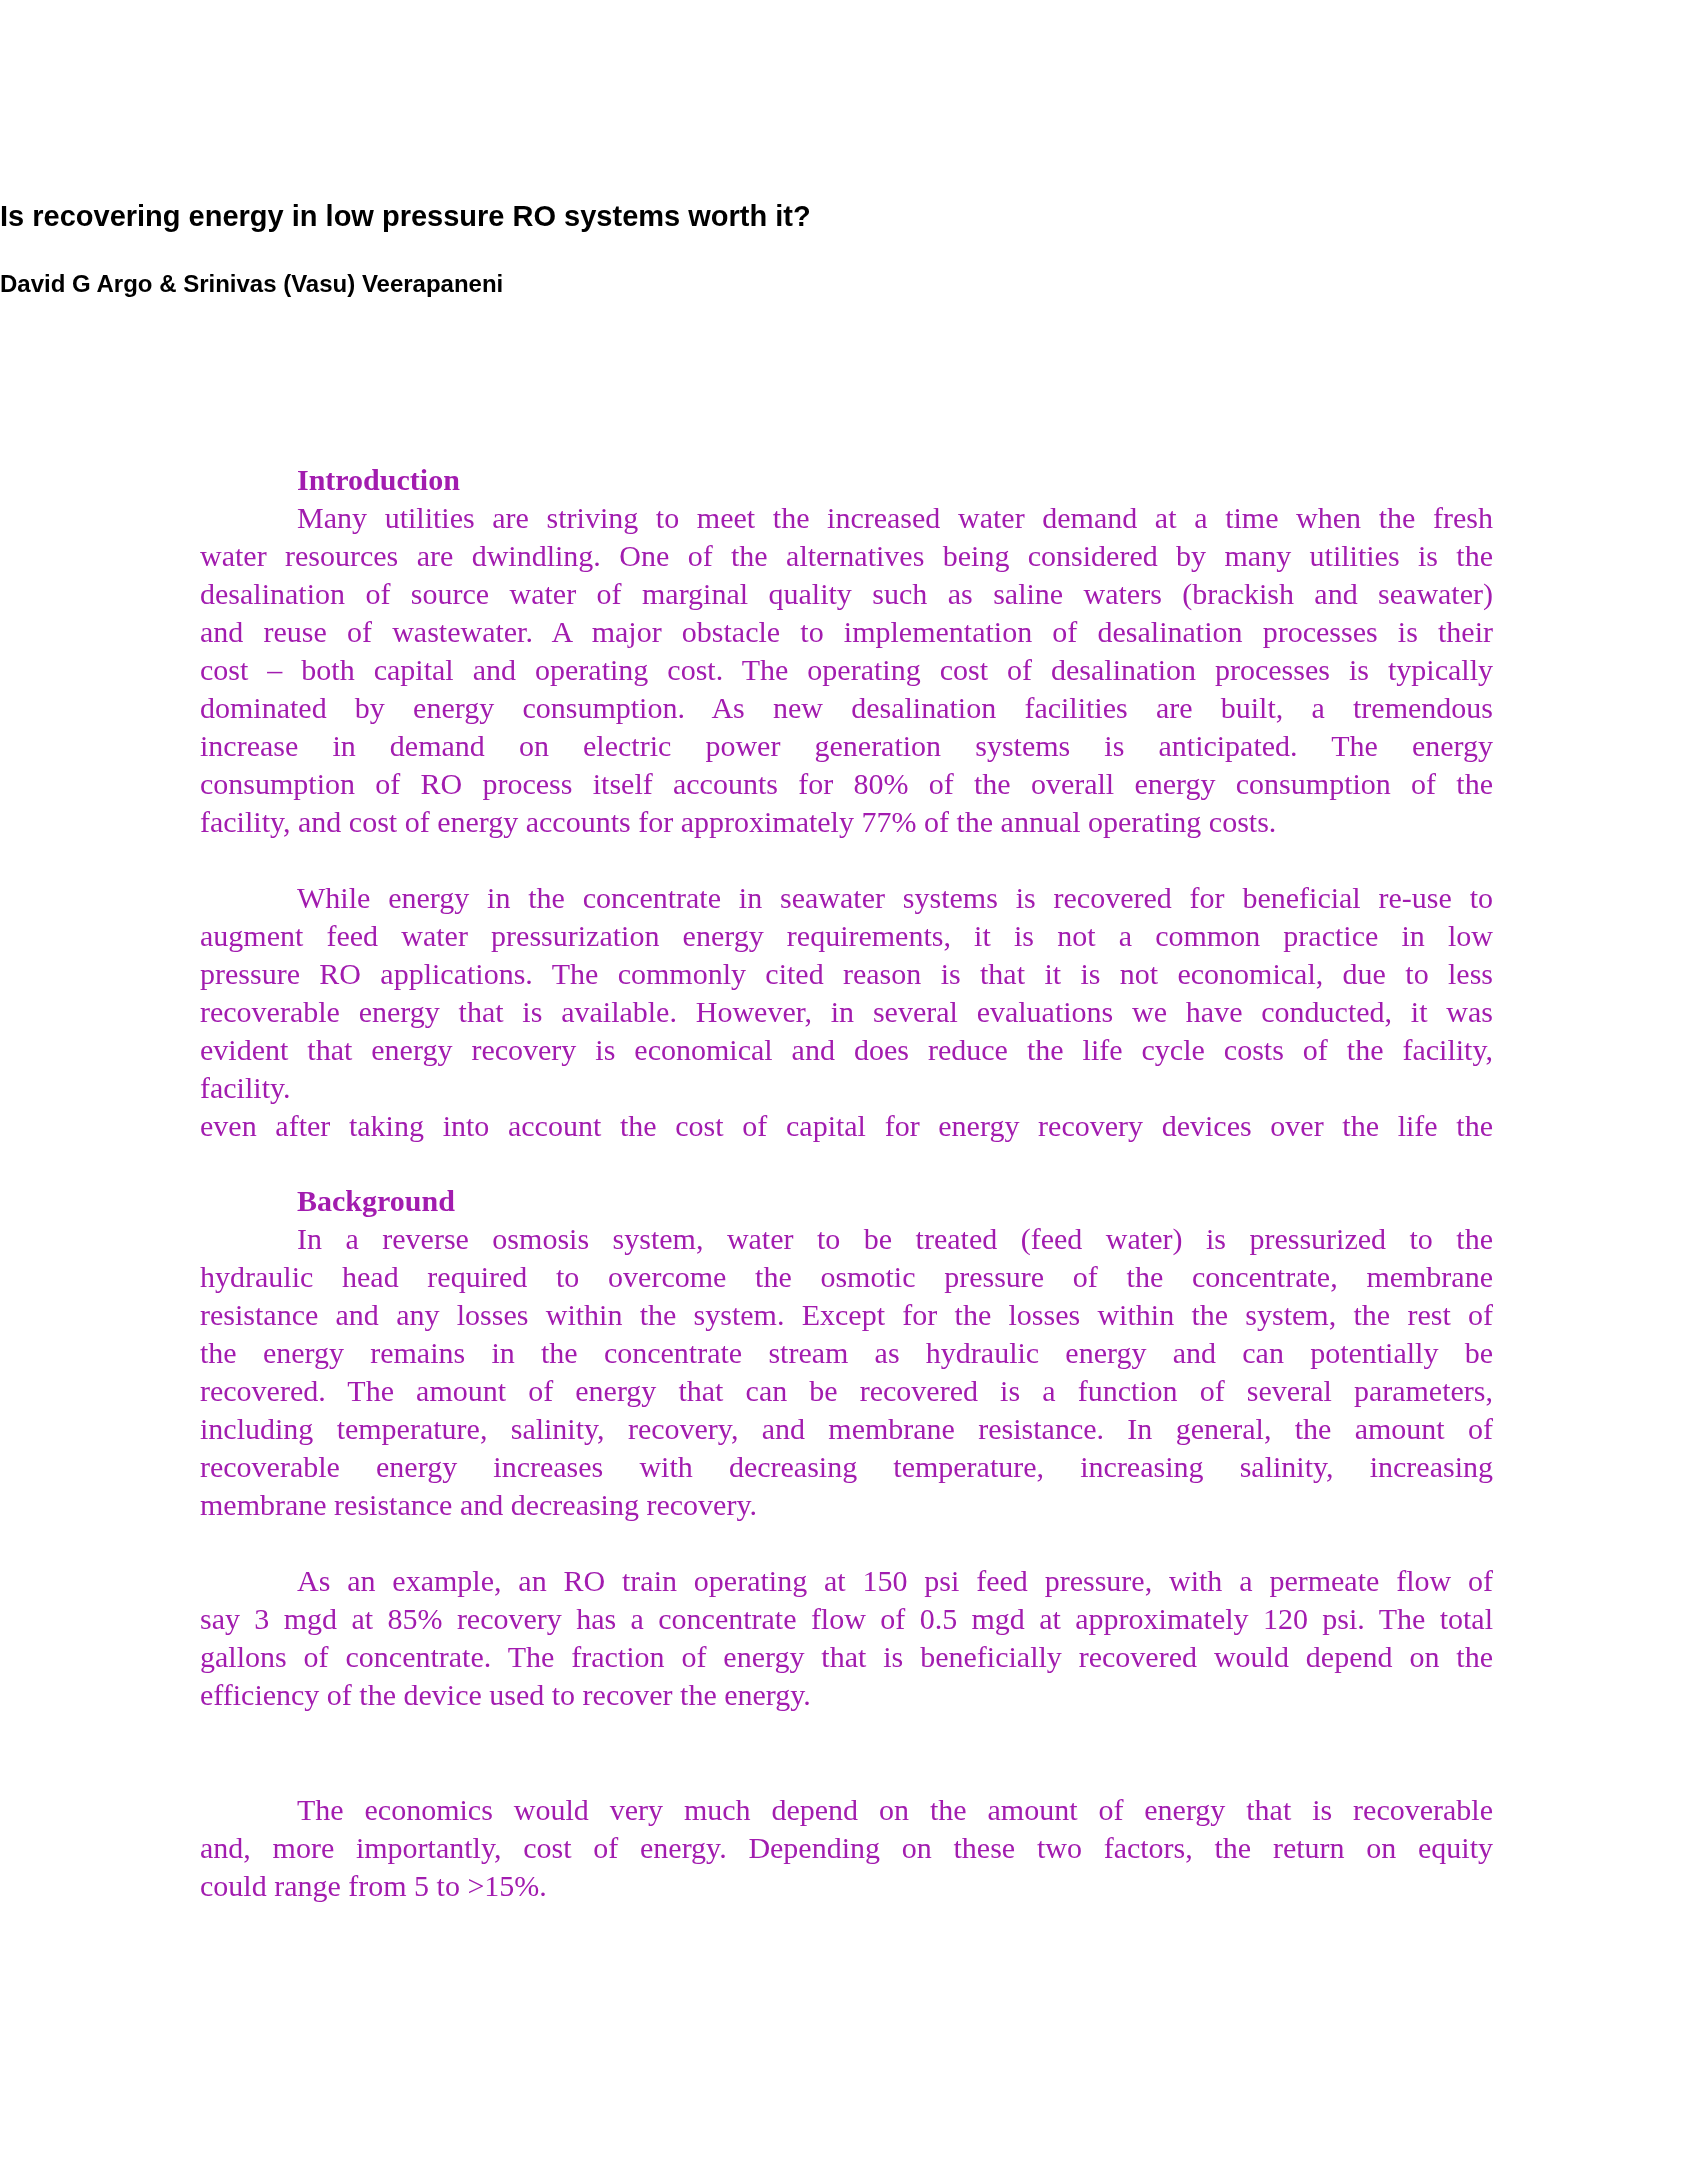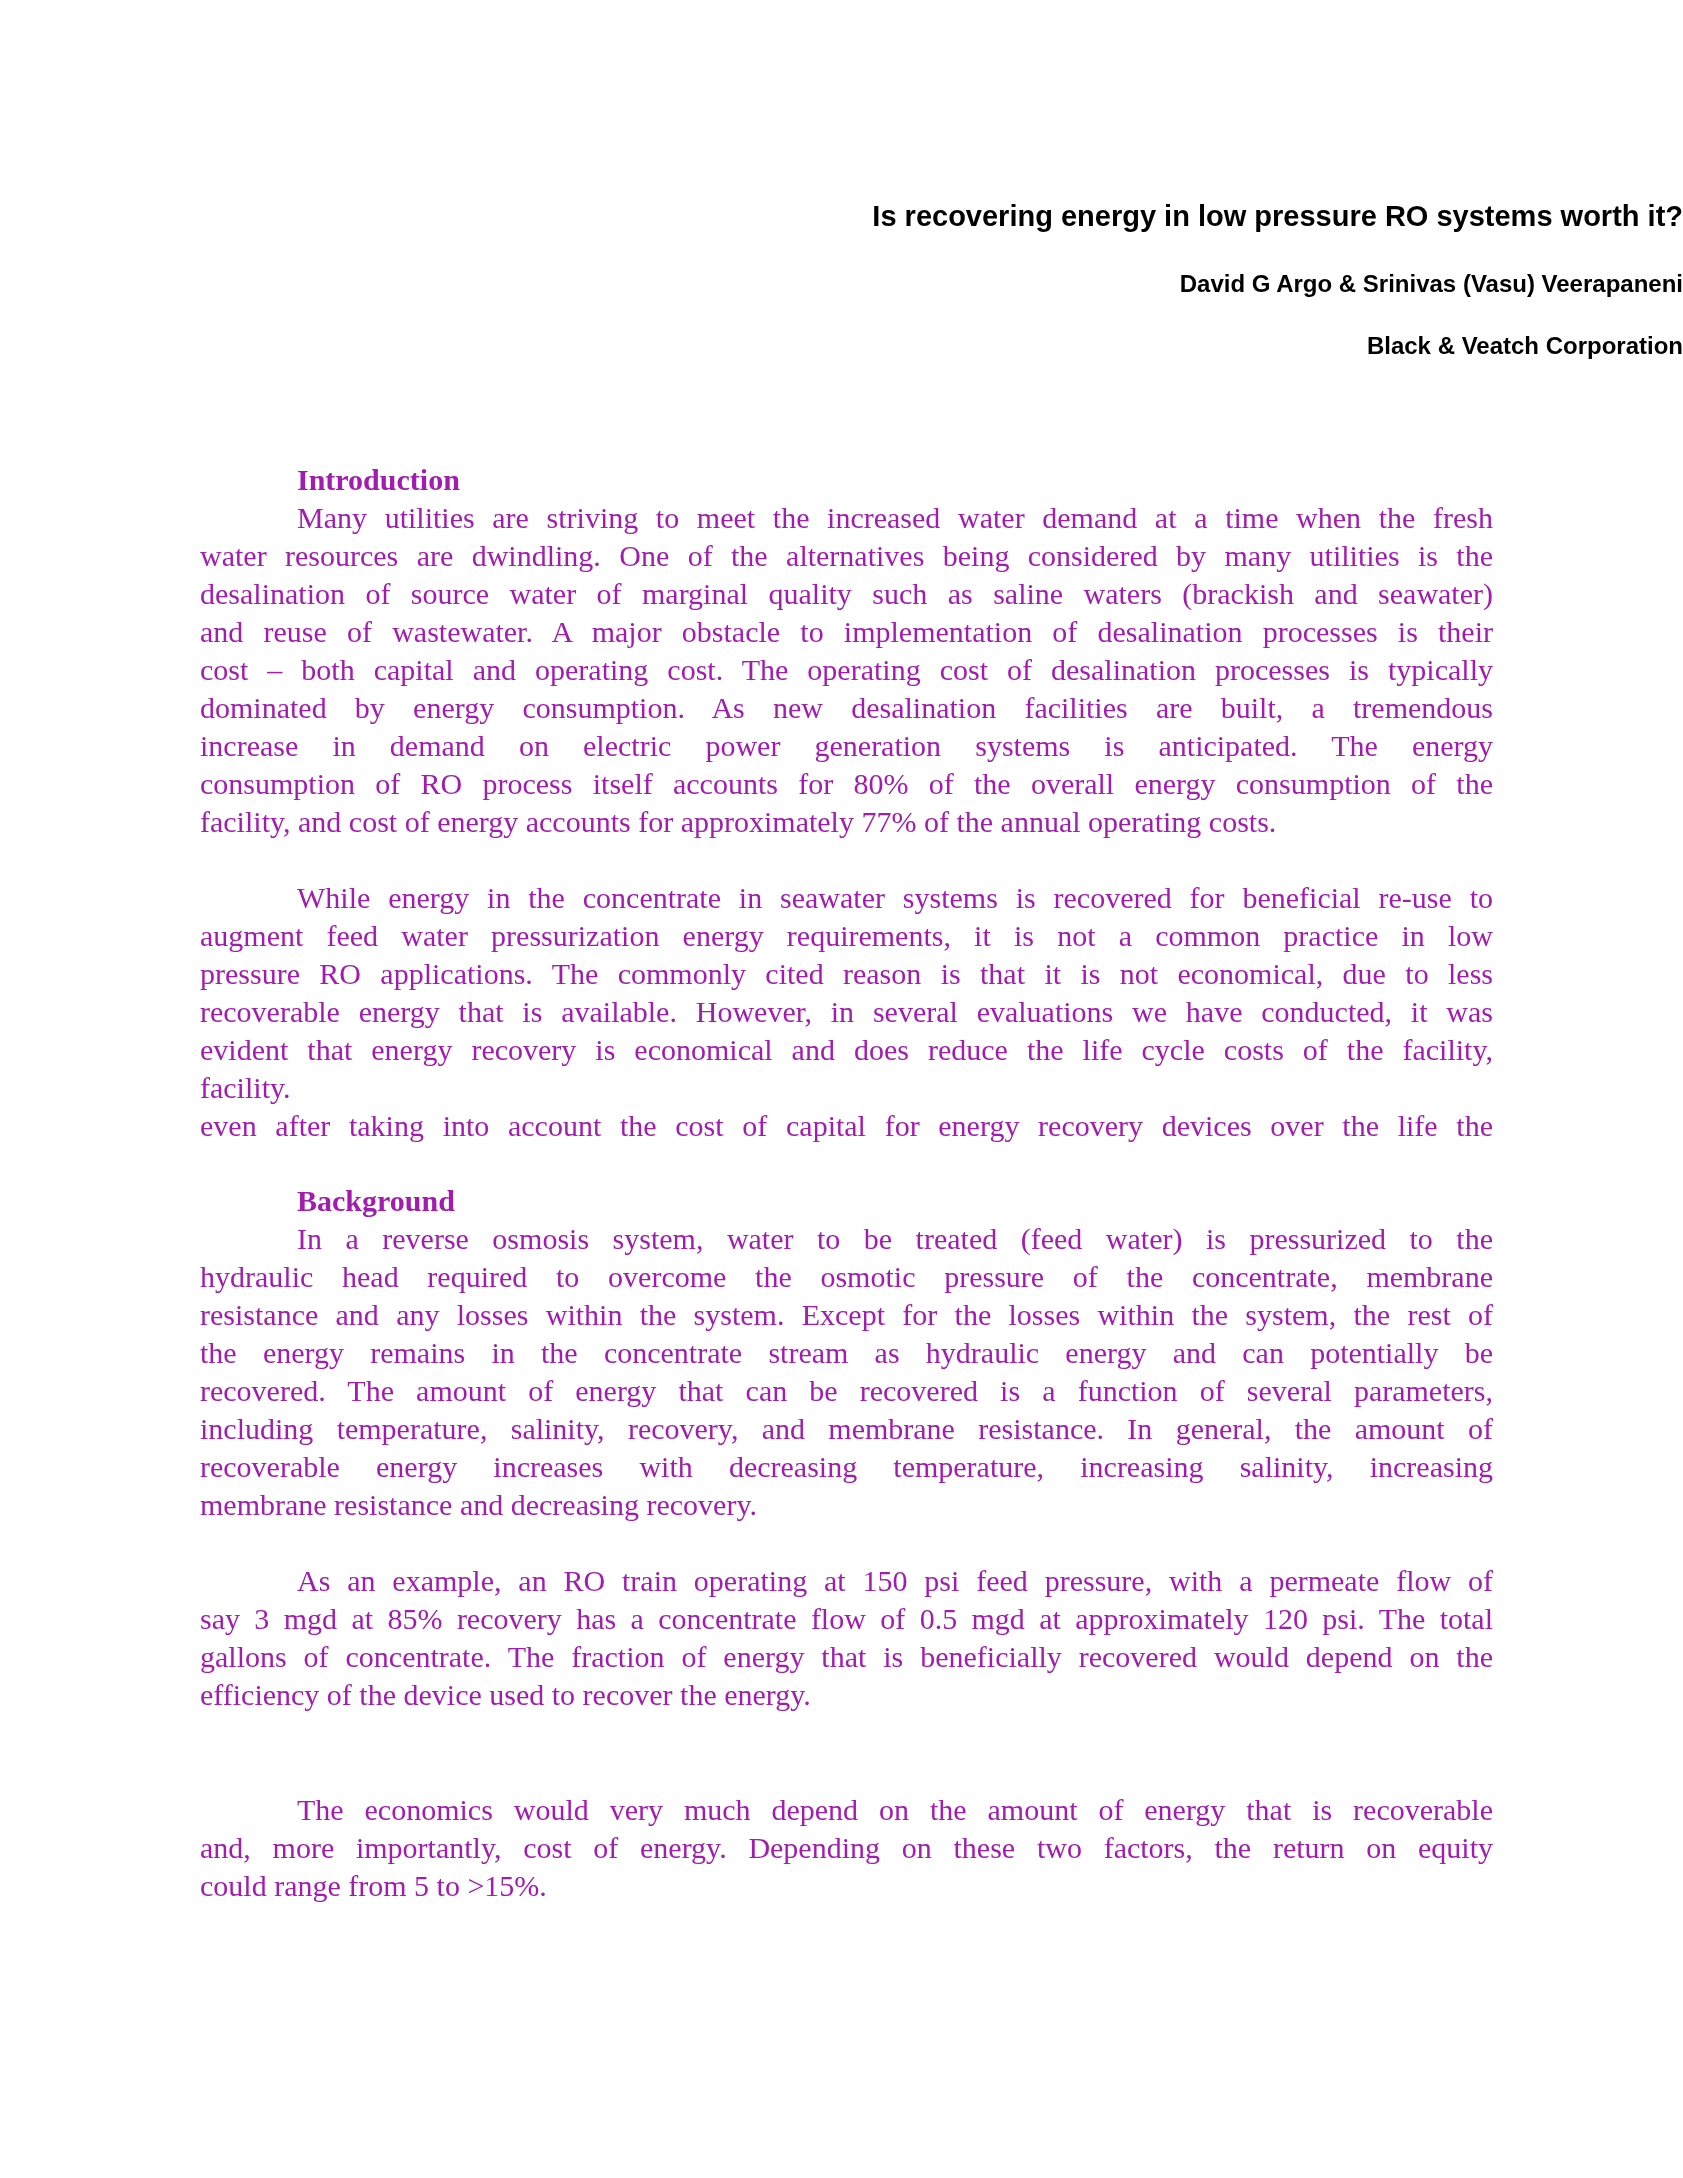--- a/index.html
+++ b/index.html
@@ -19,21 +19,21 @@
       left: 0;
       top: 0;
       width: 1683px;
       height: 2178px;
       background: #ffffff;
     }
     .hdr {
       position: absolute;
       left: 0;
       width: 1683px;
-      text-align: right;
+      text-align: left;
       font-family: "Liberation Sans", sans-serif;
       font-weight: bold;
       white-space: nowrap;
     }
     .title {
       top: 198px;
       font-size: 29px;
       line-height: 36px;
     }
     .authors {
@@ -86,21 +86,20 @@
     .bg-p2 { top: 1562px; }
     .bg-p3 { top: 1791px; }
   </style>
 </head>
 <body>
 
 <div class="page">
 
   <div class="hdr title">Is recovering energy in low pressure RO systems worth it?</div>
   <div class="hdr authors">David G Argo &amp; Srinivas (Vasu) Veerapaneni</div>
-  <div class="hdr affil">Black &amp; Veatch Corporation</div>
 
   <div class="section intro-heading">
     <div class="heading">Introduction</div>
   </div>
 
   <div class="section intro-p1">
     <p class="para">
       <span class="line first">Many utilities are striving to meet the increased water demand at a time when the fresh</span>
       <span class="line">water resources are dwindling. One of the alternatives being considered by many utilities is the</span>
       <span class="line">desalination of source water of marginal quality such as saline waters (brackish and seawater)</span>

